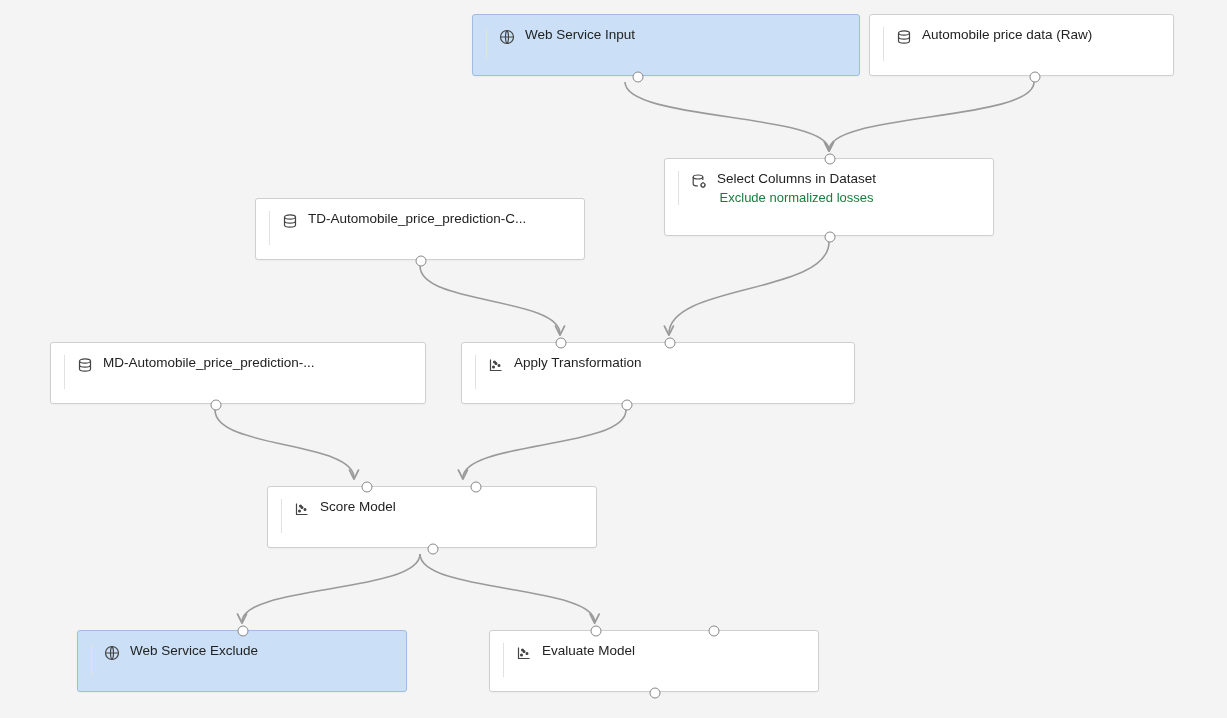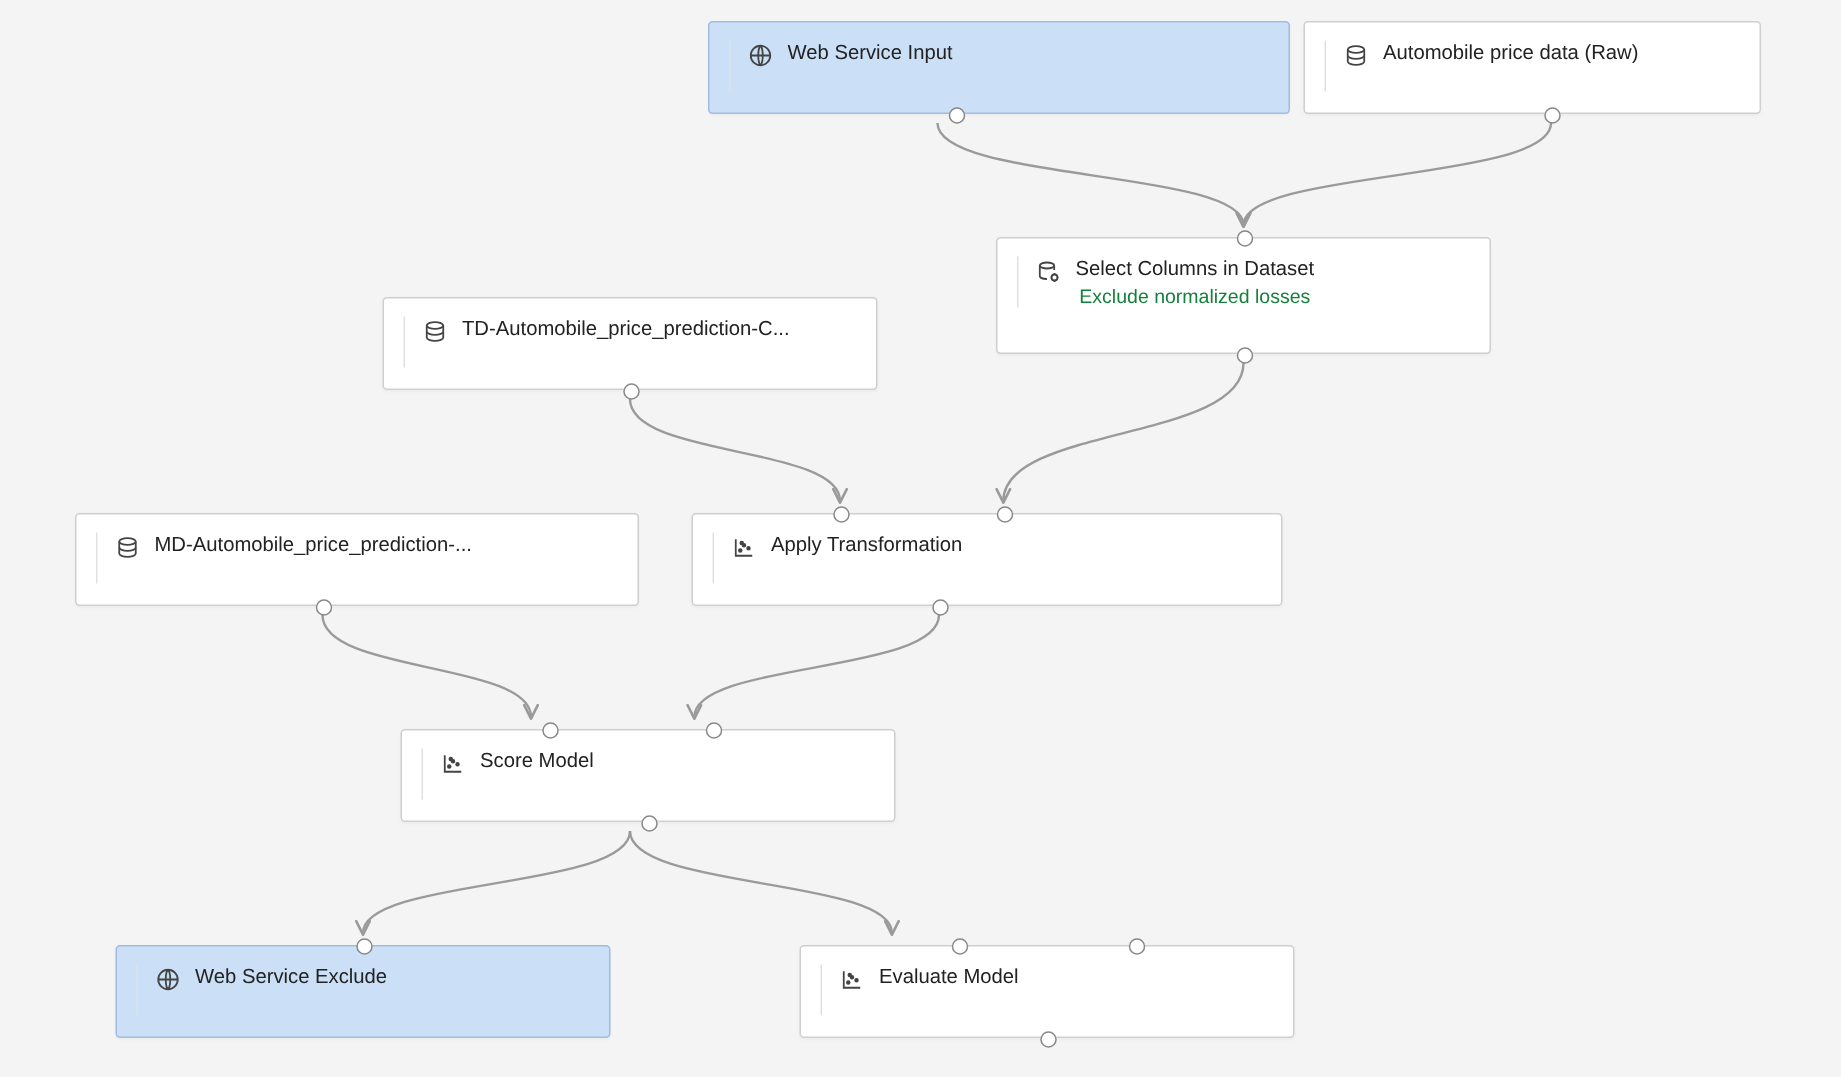--- a/index.html
+++ b/index.html
@@ -240,21 +240,21 @@
               <circle cx="8" cy="8" r="6.5"></circle>
               <path d="M1.5 8h13M8 1.5c2 2 2 11 0 13M8 1.5c-2 2-2 11 0 13"></path>
             </svg>
           </span>
           <div class="labels">
             <div class="title">Web Service Exclude</div>
           </div>
         </div>
         <div class="port" style="left: 165px; top: 0px;"></div>
       </div>
-      <div class="node" style="left: 489px; top: 630px; width: 330px; height: 62px; margin-left: 44px;">
+      <div class="node" style="left: 489px; top: 630px; width: 330px; height: 62px;">
         <div class="body">
           <div class="handle"></div>
           <span class="icon">
             <svg viewBox="0 0 16 16" fill="none" stroke="currentColor" stroke-width="1.2">
               <path d="M2.5 2.5v11h11"></path>
               <circle cx="5.5" cy="10" r="0.9" fill="currentColor"></circle>
               <circle cx="8" cy="6.5" r="0.9" fill="currentColor"></circle>
               <circle cx="11" cy="8.5" r="0.9" fill="currentColor"></circle>
               <circle cx="6.5" cy="5" r="0.9" fill="currentColor"></circle>
             </svg>

